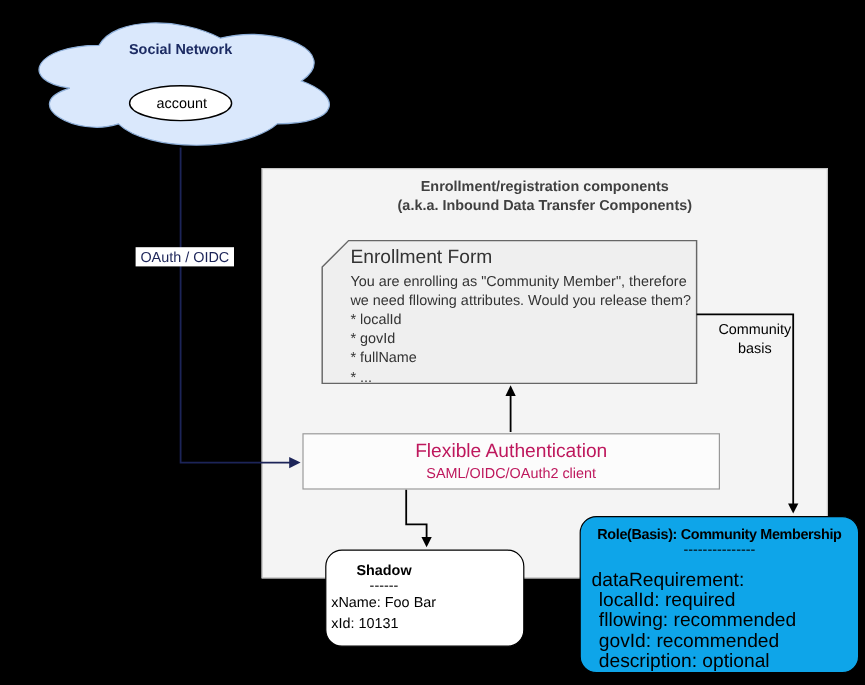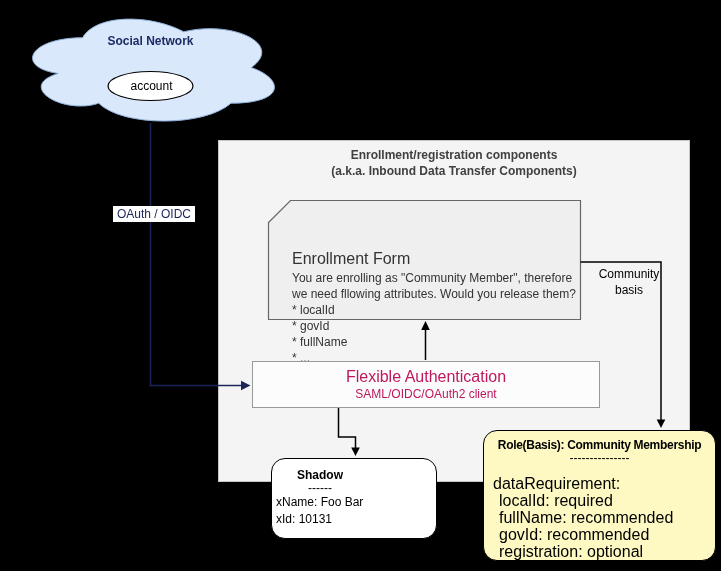--- a/index.html
+++ b/index.html
@@ -16,39 +16,39 @@
 
   
   .oauth-label{left:113px;top:206px;background:#ffffff;color:#1c2458;font-size:12px;padding:1px 4px;}
 
   
   .container-box{left:218px;top:140px;width:470px;height:340px;background:#f4f4f4;border:1px solid #c6c6c6;}
   .container-title{left:218px;top:147px;width:472px;text-align:center;font-weight:bold;font-size:12px;line-height:16px;color:#404040;}
 
   
   .note-text{left:292px;top:204px;color:#333;}
-  .note-title{font-size:16px;line-height:22px;margin-top:44px;}
+  .note-title{font-size:16px;line-height:22px;}
   .note-line{font-size:12px;line-height:16px;white-space:nowrap;}
 
   
   .flex-auth{left:252px;top:361px;width:346px;height:45px;background:#fcfcfc;border:1px solid #999999;text-align:center;color:#be185d;}
   .flex-auth-title{font-size:16px;line-height:20px;margin-top:5px;}
   .flex-auth-sub{font-size:12px;line-height:15px;}
 
   
   .basis-label{left:594px;top:266px;width:70px;text-align:center;font-size:12px;line-height:16px;color:#000;}
 
   
   .shadow-box{left:271px;top:458px;width:164px;height:79px;background:#fff;border:1.5px solid #000;border-radius:14px;color:#000;font-size:12px;}
   .shadow-title{width:96px;text-align:center;font-weight:bold;margin-top:9px;line-height:14px;}
   .shadow-divider{width:96px;text-align:center;line-height:12px;}
   .shadow-field{margin-left:4px;line-height:17px;white-space:nowrap;}
 
   
-  .role-box{left:483px;top:430px;width:231px;height:129px;background:#fef9c3;border:1.5px solid #000;border-radius:14px;color:#000;}
+  .role-box{left:483px;top:430px;width:231px;height:129px;background:#0ea5e9;border:1.5px solid #000;border-radius:14px;color:#000;}
   .role-title{text-align:center;font-weight:bold;font-size:12px;letter-spacing:-0.3px;margin-top:7px;line-height:14px;white-space:nowrap;}
   .role-divider{text-align:center;font-size:12px;line-height:12px;}
   .role-lines{margin-top:11px;margin-left:9px;font-size:16px;line-height:17px;}
   .role-item{padding-left:6px;white-space:nowrap;}
 </style>
 </head>
 <body>
 
 <div id="canvas">
 
@@ -116,19 +116,19 @@
     <div class="shadow-field">xName: Foo Bar</div>
     <div class="shadow-field">xId: 10131</div>
   </div>
 
   <div class="abs role-box">
     <div class="role-title">Role(Basis): Community Membership</div>
     <div class="role-divider">---------------</div>
     <div class="role-lines">
       <div>dataRequirement:</div>
       <div class="role-item">localId: required</div>
-      <div class="role-item">fullName: recommended</div>
+      <div class="role-item">fllowing: recommended</div>
       <div class="role-item">govId: recommended</div>
-      <div class="role-item">registration: optional</div>
+      <div class="role-item">description: optional</div>
     </div>
   </div>
 
 </div>
 
 </body></html>

